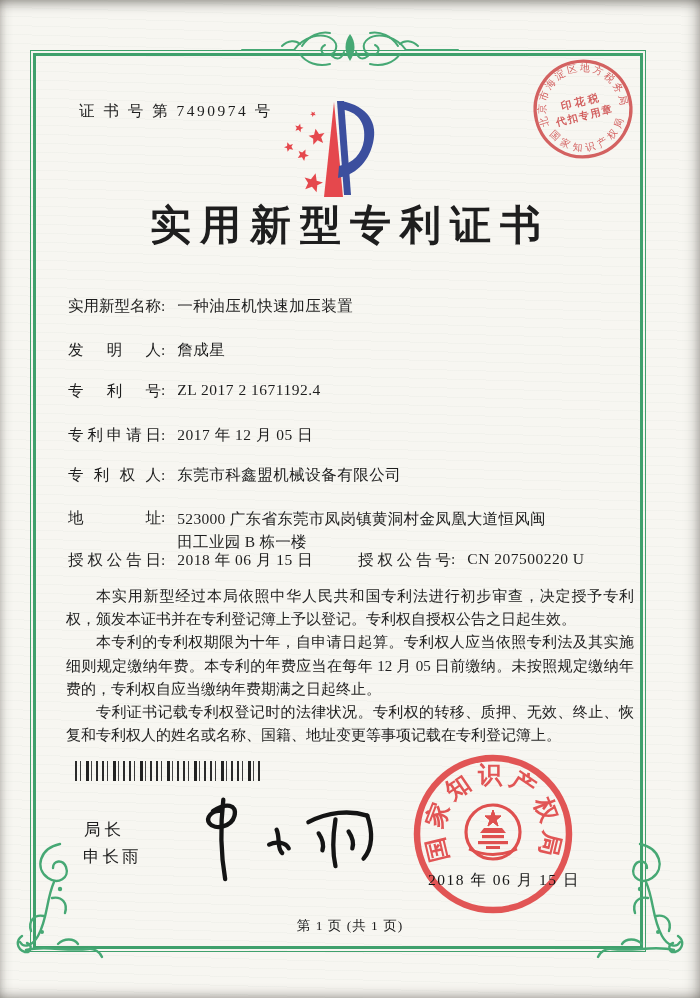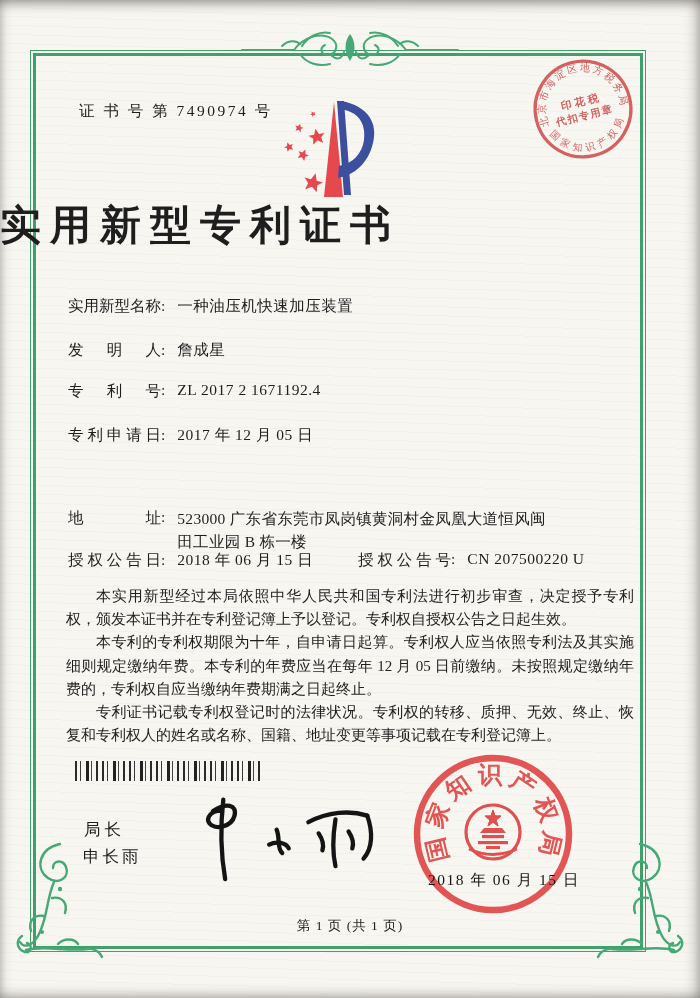--- a/index.html
+++ b/index.html
@@ -27,21 +27,21 @@
   
   .orn{position:absolute;pointer-events:none;}
   .orn-top{left:238px;top:28px;width:224px;height:44px;}
   .orn-bl{left:14px;top:840px;width:90px;height:122px;}
   .orn-br{left:596px;top:840px;width:90px;height:122px;transform:scaleX(-1);}
   
   .cert-no{position:absolute;left:67px;top:101px;font-size:15.5px;letter-spacing:2.5px;margin-left:12px;}
   
   .logo{position:absolute;left:277px;top:98px;width:102px;height:102px;}
   
-  .title{position:absolute;left:0;right:0;top:198px;text-align:left;font-size:41px;font-weight:700;letter-spacing:9px;}
+  .title{position:absolute;left:0;right:0;top:198px;text-align:center;font-size:41px;font-weight:700;letter-spacing:9px;}
   
   .row{position:absolute;left:68px;width:566px;font-size:15.5px;white-space:nowrap;}
   .lbl{display:inline-block;width:93px;text-align:justify;text-align-last:justify;vertical-align:top;}
   .colon{margin-right:12px;}
   .val{letter-spacing:.5px;}
   .val-addr{display:inline-block;width:382px;white-space:normal;line-height:22.5px;vertical-align:top;letter-spacing:.3px;}
   .g2{position:absolute;left:290px;top:0;}
   
   .body-text{position:absolute;left:66px;top:585px;width:568px;font-size:15px;line-height:23.2px;text-align:justify;}
   .body-text p{margin:0;text-indent:2em;}
@@ -148,20 +148,23 @@
   </div>
   <div class="row" style="top:296px">
     <span class="lbl">实用新型名称</span><span class="colon">:</span><span class="val">一种油压机快速加压装置</span>
   </div>
   <div class="row" style="top:381px">
     <span class="lbl">专利号</span><span class="colon">:</span><span class="val">ZL 2017 2 1671192.4</span>
   </div>
   <div class="row" style="top:425px">
     <span class="lbl">专利申请日</span><span class="colon">:</span><span class="val">2017 年 12 月 05 日</span>
   </div>
+  <div class="row" style="top:465px">
+    <span class="lbl">专利权人</span><span class="colon">:</span><span class="val">东莞市科鑫盟机械设备有限公司</span>
+  </div>
   <div class="row" style="top:508px">
     <span class="lbl">地址</span><span class="colon">:</span><span class="val-addr">523000 广东省东莞市凤岗镇黄洞村金凤凰大道恒风闽田工业园 B 栋一楼</span>
   </div>
   <div class="row" style="top:550px">
     <span class="lbl">授权公告日</span><span class="colon">:</span><span class="val">2018 年 06 月 15 日</span>
     <span class="g2">
       <span class="lbl">授权公告号</span><span class="colon">:</span><span class="val">CN 207500220 U</span>
     </span>
   </div>
 

